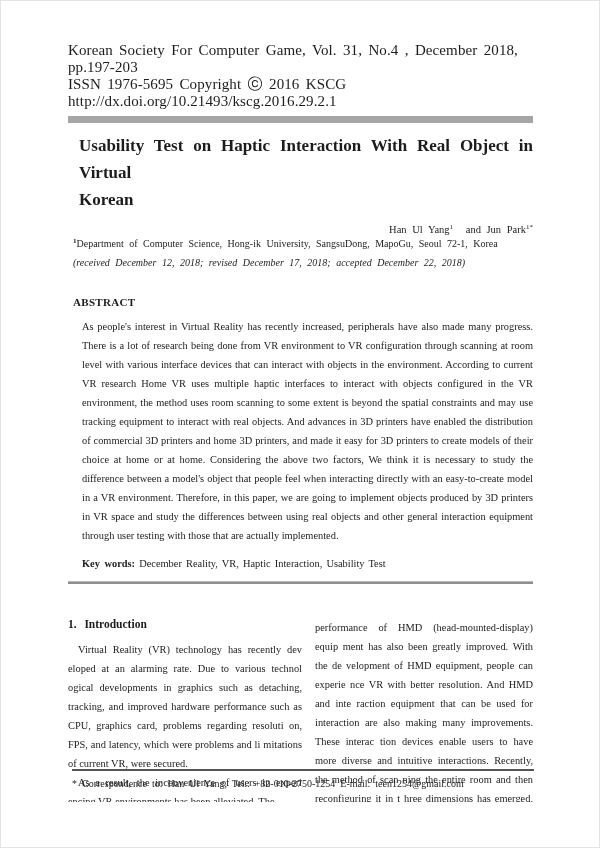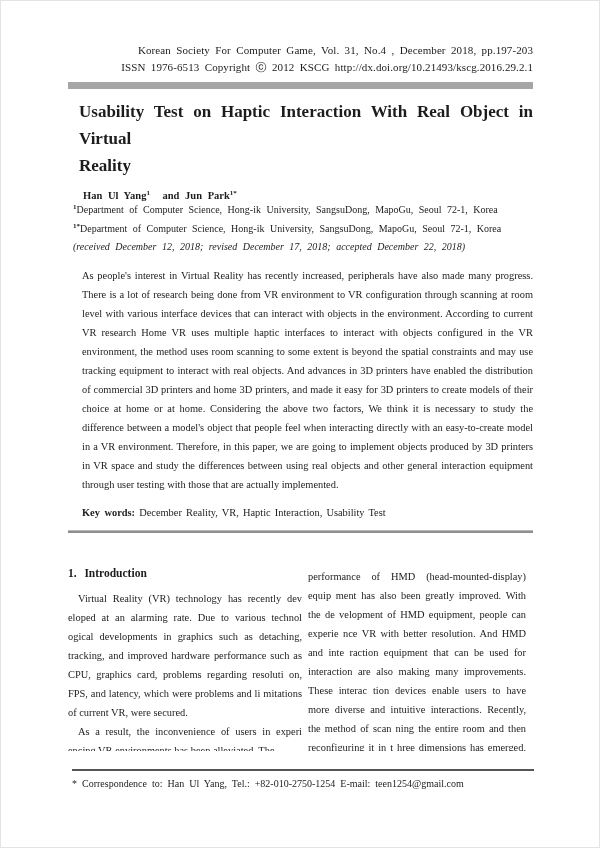--- a/index.html
+++ b/index.html
@@ -10,22 +10,21 @@
     margin: 0;
     background: #ffffff;
     box-sizing: border-box;
     padding: 42px 67px 0 68px;
     box-shadow: inset 0 0 0 1px #e3e3e3;
     font-family: "Liberation Serif", "DejaVu Serif", serif;
     color: #1c1c1c;
     overflow: hidden;
   }
   .journal-header {
-    text-align: right;
-    font-size: 11px;
+    font-size: 15px;
     line-height: 17px;
     word-spacing: 2.5px;
     letter-spacing: 0.1px;
   }
   .header-bar {
     height: 7px;
     background: #a6a6a6;
     margin-top: 6px;
   }
   .paper-title {
@@ -34,22 +33,23 @@
     line-height: 27px;
     font-weight: bold;
     word-spacing: 3px;
   }
   .title-line1 { display: block; text-align: justify; text-align-last: justify; }
   .title-line2 { display: block; }
   .authors {
     margin-top: 11px;
     padding-left: 15px;
     font-size: 10.5px;
-    font-weight: bold;
+    font-weight: normal;
     word-spacing: 3px;
+    text-align: right;
   }
   .authors .and { margin-left: 7px; }
   sup { font-size: 7px; line-height: 0; }
   .affiliations {
     padding-left: 5px;
     font-size: 10px;
     line-height: 18.5px;
     word-spacing: 3px;
   }
   .affiliations sup { font-weight: bold; }
@@ -76,21 +76,21 @@
   .keywords b { word-spacing: 2px; text-align: right; }
   .keywords-rule {
     margin-top: 12px;
     height: 2px;
     background: #8f8f8f;
     border-top: 1px solid #b9b9b9;
   }
   .columns {
     margin-top: 34px;
     display: flex;
-    gap: 6px;
+    gap: 13px;
     height: 184px;
     overflow: hidden;
   }
   .col-left  { width: 234px; }
   .col-right { width: 218px; }
   .section-heading {
     margin: 0;
     font-size: 11.5px;
     font-weight: bold;
     white-space: pre-wrap;
@@ -121,42 +121,42 @@
     word-spacing: 2.5px;
   }
 </style>
 </head>
 <body>
 
 <div class="page">
 
   <div class="journal-header">
     <div>Korean Society For Computer Game, Vol. 31, No.4 , December 2018, pp.197-203</div>
-    <div>ISSN 1976-6513 Copyright ⓒ 2012 KSCG http://dx.doi.org/10.21493/kscg.2016.29.2.1</div>
+    <div>ISSN 1976-5695 Copyright ⓒ 2016 KSCG http://dx.doi.org/10.21493/kscg.2016.29.2.1</div>
   </div>
 
   <div class="header-bar"></div>
 
   <h1 class="paper-title">
     <span class="title-line1">Usability Test on Haptic Interaction With Real Object in Virtual</span>
-    <span class="title-line2">Reality</span>
+    <span class="title-line2">Korean</span>
   </h1>
 
   <div class="authors">
     <span>Han Ul Yang</span><sup>1</sup>
     <span class="and">and</span>
     <span>Jun Park</span><sup>1*</sup>
   </div>
 
   <div class="affiliations">
     <div><sup>1</sup><span>Department of Computer Science, Hong-ik University, SangsuDong, MapoGu, Seoul 72-1, Korea</span></div>
-    <div><sup>1*</sup><span>Department of Computer Science, Hong-ik University, SangsuDong, MapoGu, Seoul 72-1, Korea</span></div>
     <div class="dates">(received December 12, 2018; revised December 17, 2018; accepted December 22, 2018)</div>
   </div>
 
+  <div class="abstract-heading">ABSTRACT</div>
 
   <p class="abstract-text">As people's interest in Virtual Reality has recently increased, peripherals have also made many progress. There is a lot of research being done from VR environment to VR configuration through scanning at room level with various interface devices that can interact with objects in the environment.  According to current VR research Home VR uses multiple haptic interfaces to interact with objects configured in the VR environment, the method uses room scanning to some extent is beyond the spatial constraints and may use tracking equipment to interact with real objects.  And advances in 3D printers have enabled the distribution of commercial 3D printers and home 3D printers, and made it easy for 3D printers to create models of their choice at home or at home.  Considering the above two factors, We think it is necessary to study the difference between a model's object that people feel when interacting directly with an easy-to-create model in a VR environment. Therefore, in this paper, we are going to implement objects produced by 3D printers in VR space and study the differences between using real objects and other general interaction equipment through user testing with those that are actually implemented.</p>
 
   <p class="keywords">
     <b>Key words:</b>
     <span>December Reality, VR, Haptic Interaction, Usability Test</span>
   </p>
 
   <div class="keywords-rule"></div>
 

